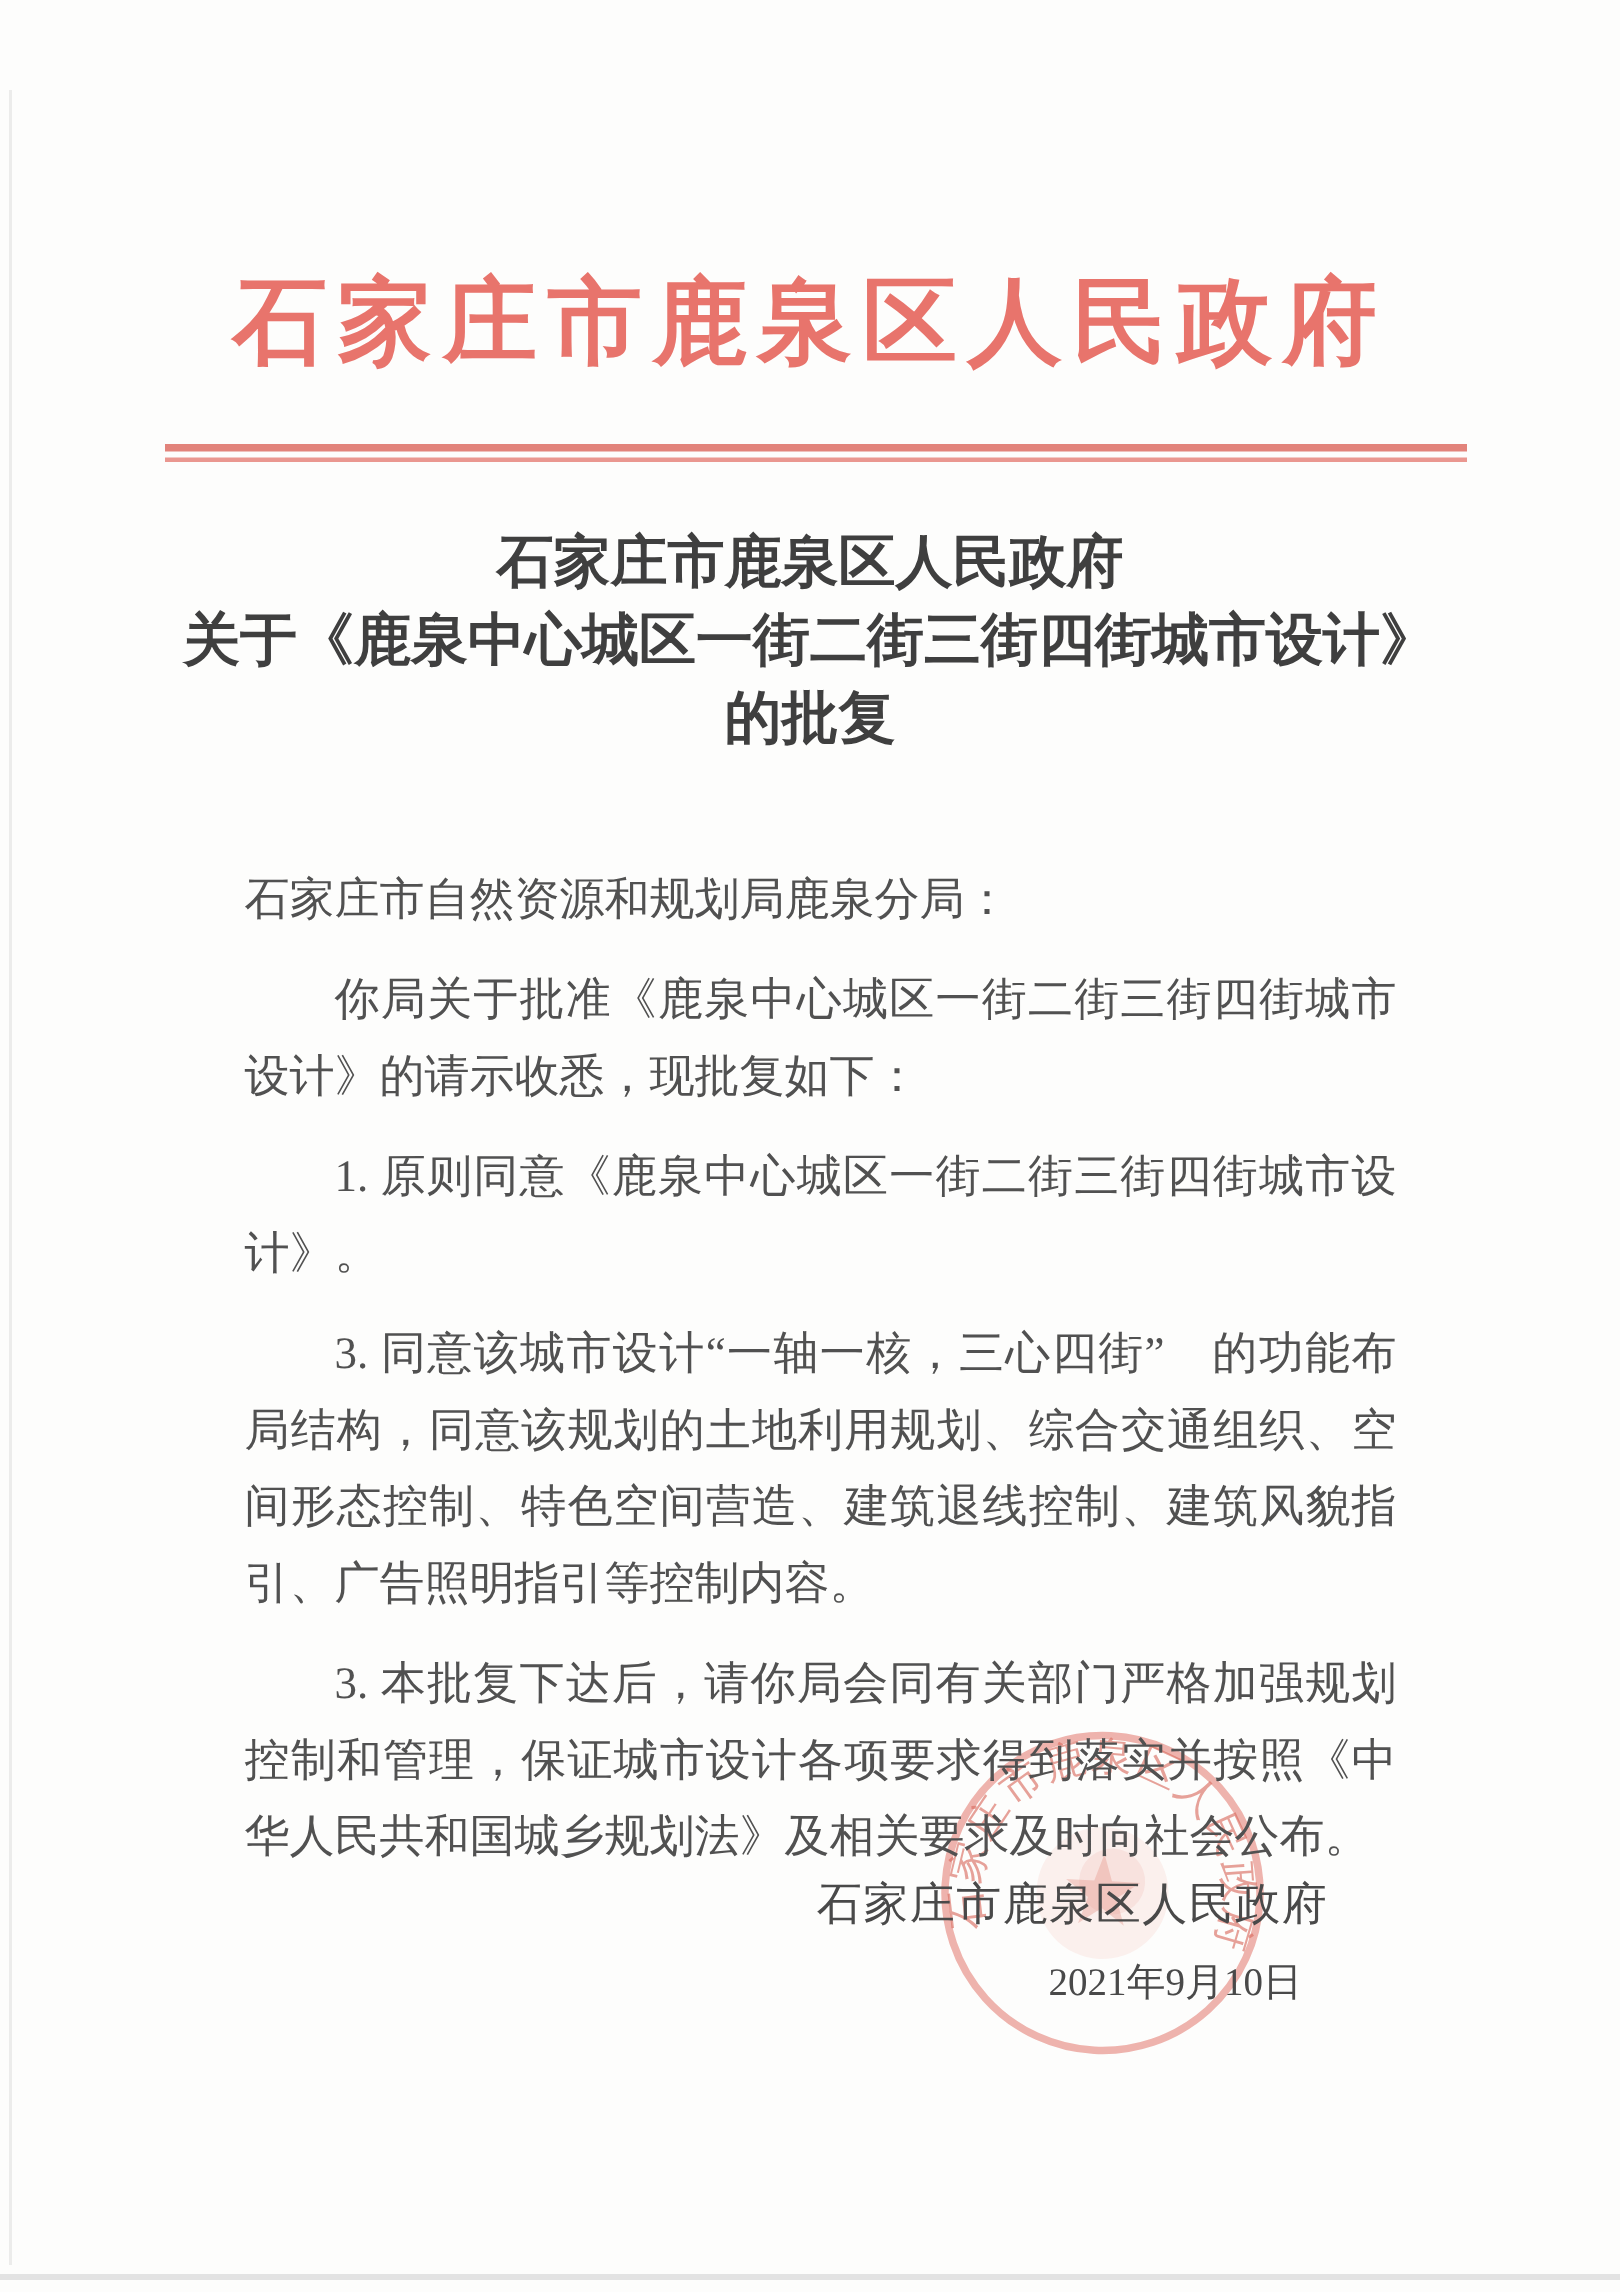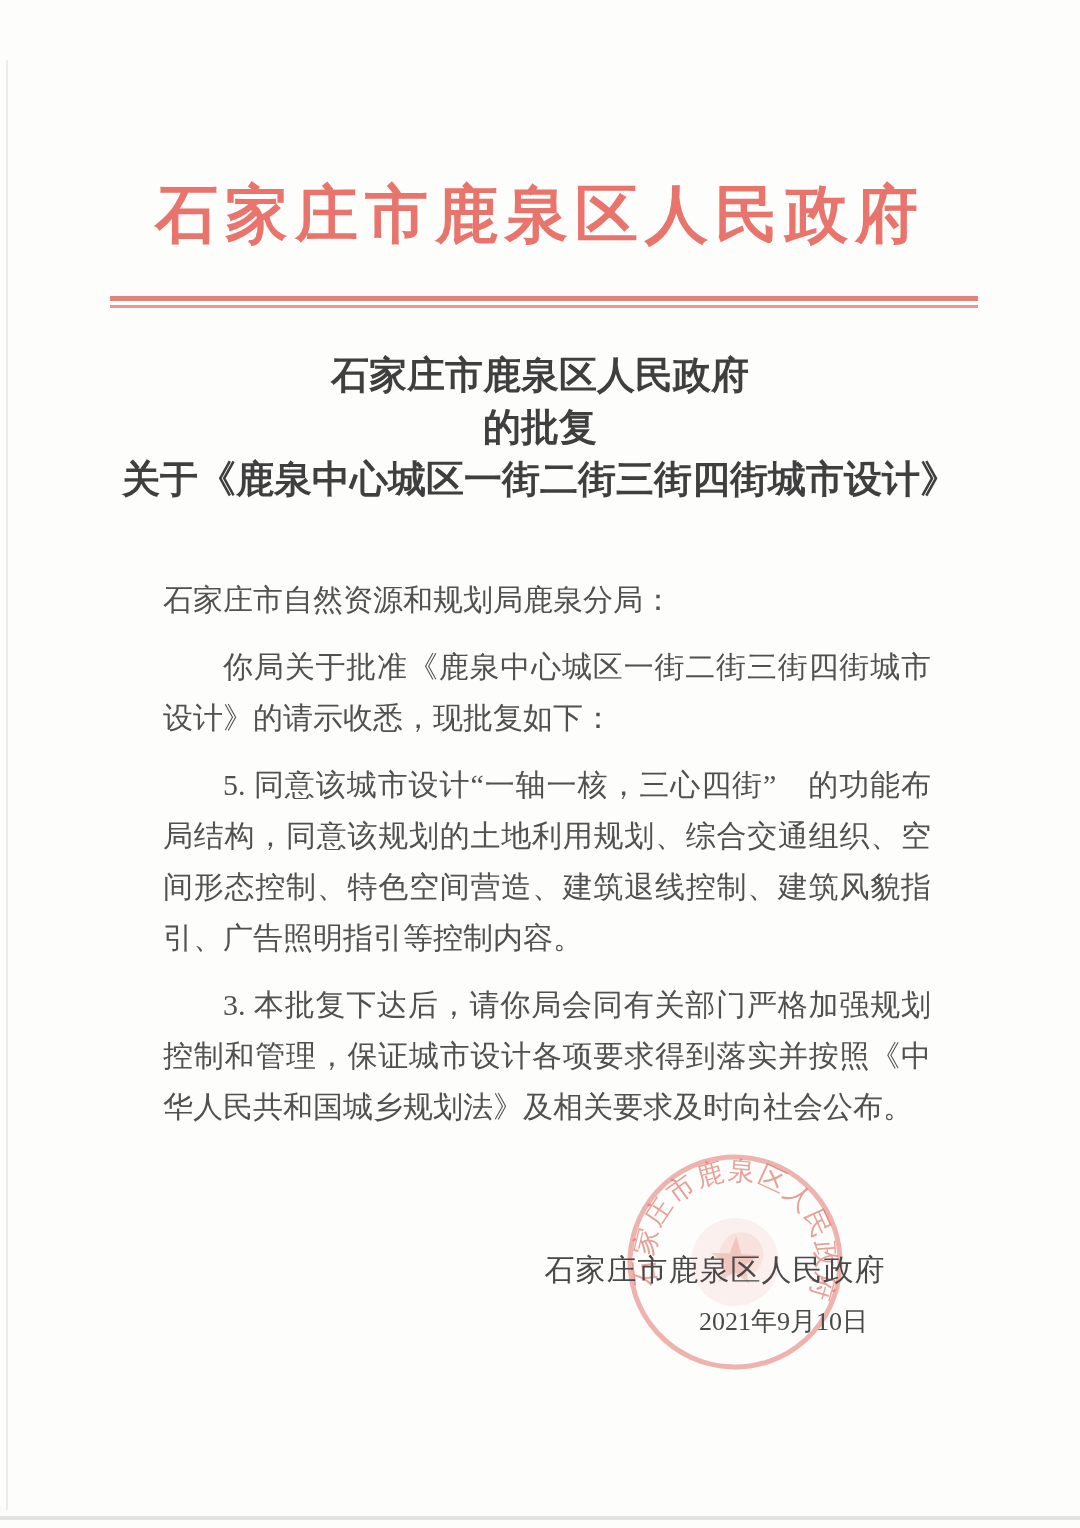--- a/index.html
+++ b/index.html
@@ -92,28 +92,29 @@
 
   <div class="scan-edge-left"></div>
   <div class="scan-edge-bottom"></div>
 
   <div class="letterhead">石家庄市鹿泉区人民政府</div>
 
   <div class="red-rule"></div>
 
   <div class="doc-title">
     <div>石家庄市鹿泉区人民政府</div>
+    <div>关于《鹿泉中心城区一街二街三街四街城市设计》</div>
     <div>的批复</div>
-    <div>关于《鹿泉中心城区一街二街三街四街城市设计》</div>
   </div>
 
   <div class="doc-body">
     <p>石家庄市自然资源和规划局鹿泉分局：</p>
     <p class="indent">你局关于批准《鹿泉中心城区一街二街三街四街城市设计》的请示收悉，现批复如下：</p>
-    <p class="indent">5. 同意该城市设计“一轴一核，三心四街”　的功能布局结构，同意该规划的土地利用规划、综合交通组织、空间形态控制、特色空间营造、建筑退线控制、建筑风貌指引、广告照明指引等控制内容。</p>
+    <p class="indent">1. 原则同意《鹿泉中心城区一街二街三街四街城市设计》。</p>
+    <p class="indent">3. 同意该城市设计“一轴一核，三心四街”　的功能布局结构，同意该规划的土地利用规划、综合交通组织、空间形态控制、特色空间营造、建筑退线控制、建筑风貌指引、广告照明指引等控制内容。</p>
     <p class="indent">3. 本批复下达后，请你局会同有关部门严格加强规划控制和管理，保证城市设计各项要求得到落实并按照《中华人民共和国城乡规划法》及相关要求及时向社会公布。</p>
   </div>
 
   <div class="signature">
     <div class="sig-org">石家庄市鹿泉区人民政府</div>
     <div class="sig-date">2021年9月10日</div>
   </div>
 
   <svg class="seal" viewBox="0 0 224 224" xmlns="http://www.w3.org/2000/svg">
 

